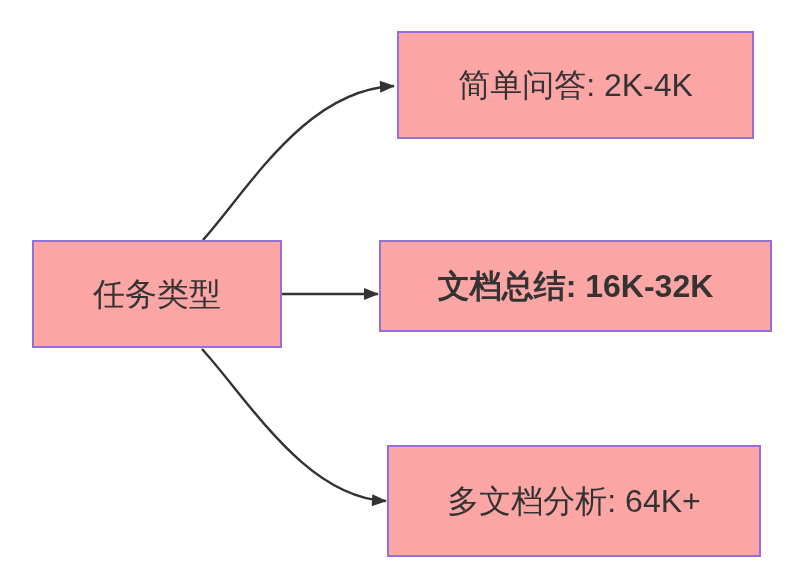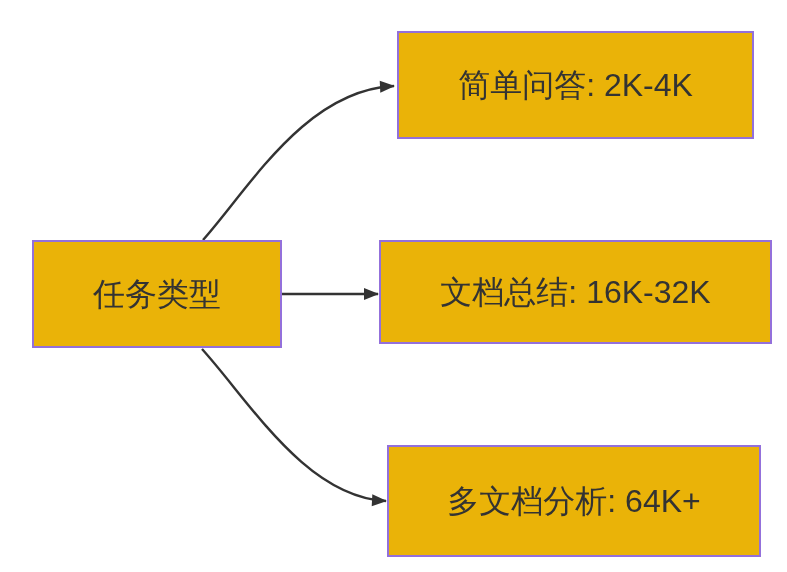--- a/index.html
+++ b/index.html
@@ -24,33 +24,33 @@
     pointer-events: none;
   }
   .edge {
     fill: none;
     stroke: #333333;
     stroke-width: 2.4px;
   }
   .node {
     position: absolute;
     box-sizing: border-box;
-    background: #eab308;
+    background: #fca5a5;
     border: 2px solid #9370DB;
     display: flex;
     align-items: center;
     justify-content: center;
     color: #333333;
     font-size: 32px;
     line-height: 1.2;
     white-space: nowrap;
   }
   .node-root   { left: 32px;  top: 240px; width: 250px; height: 108px; align-items: center; }
   .node-top    { left: 397px; top: 31px;  width: 357px; height: 108px; }
-  .node-mid    { left: 379px; top: 240px; width: 393px; height: 104px; }
+  .node-mid    { left: 379px; top: 240px; width: 393px; height: 92px; font-weight: bold; }
   .node-bottom { left: 387px; top: 445px; width: 374px; height: 112px; }
 </style>
 </head>
 <body>
 
 <div class="canvas">
 
   <svg class="edges" viewBox="0 0 787 572" xmlns="http://www.w3.org/2000/svg">
     <defs>
       <marker id="arrowhead" markerUnits="userSpaceOnUse" markerWidth="17" markerHeight="14" refX="15" refY="7" orient="auto">

